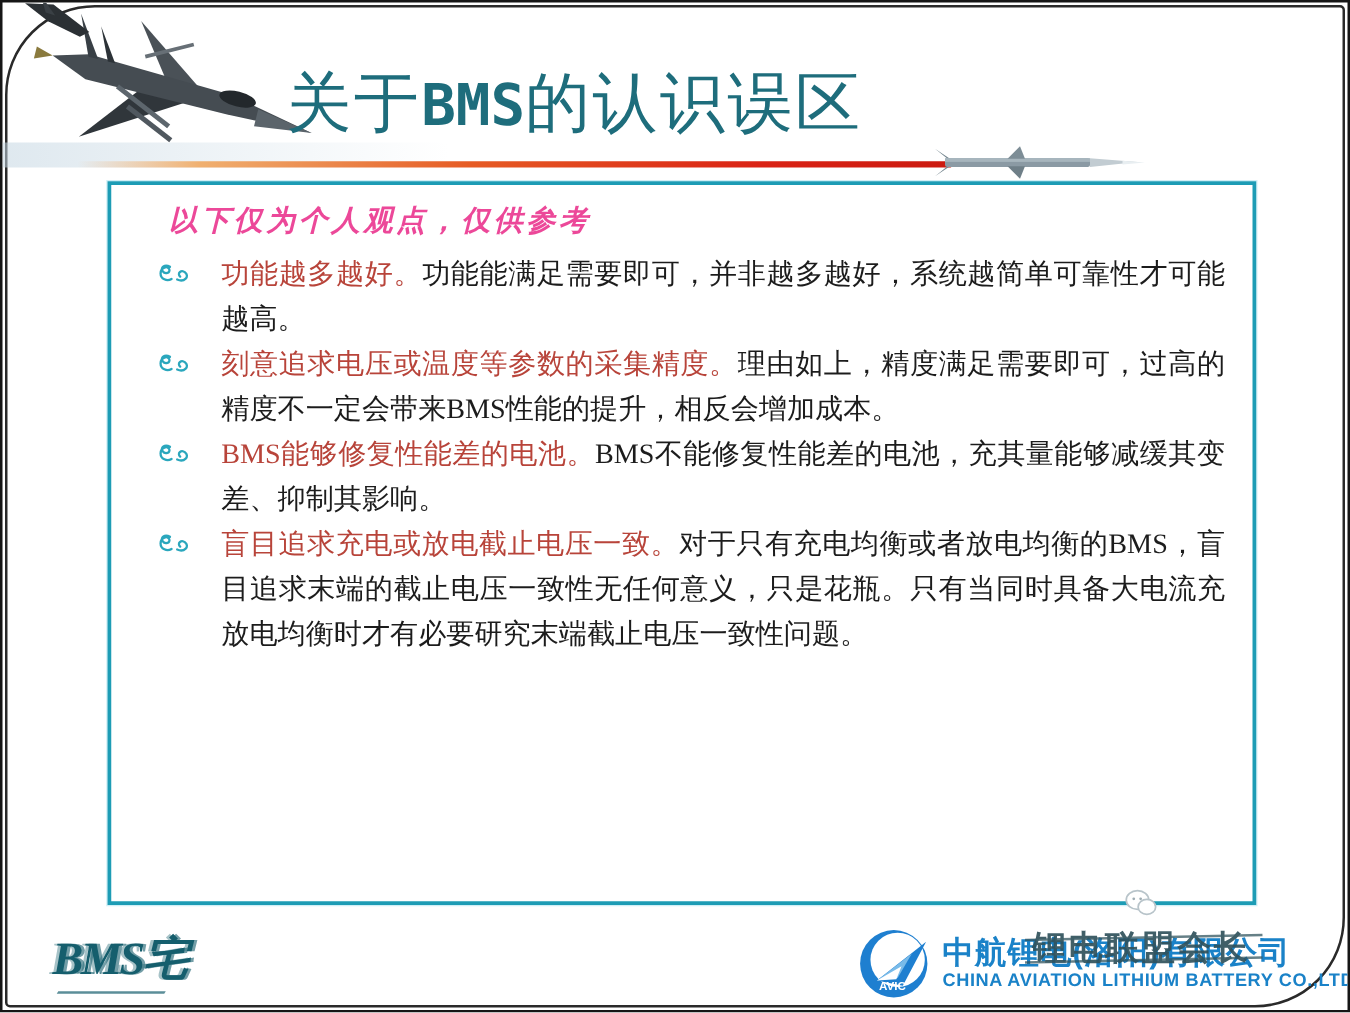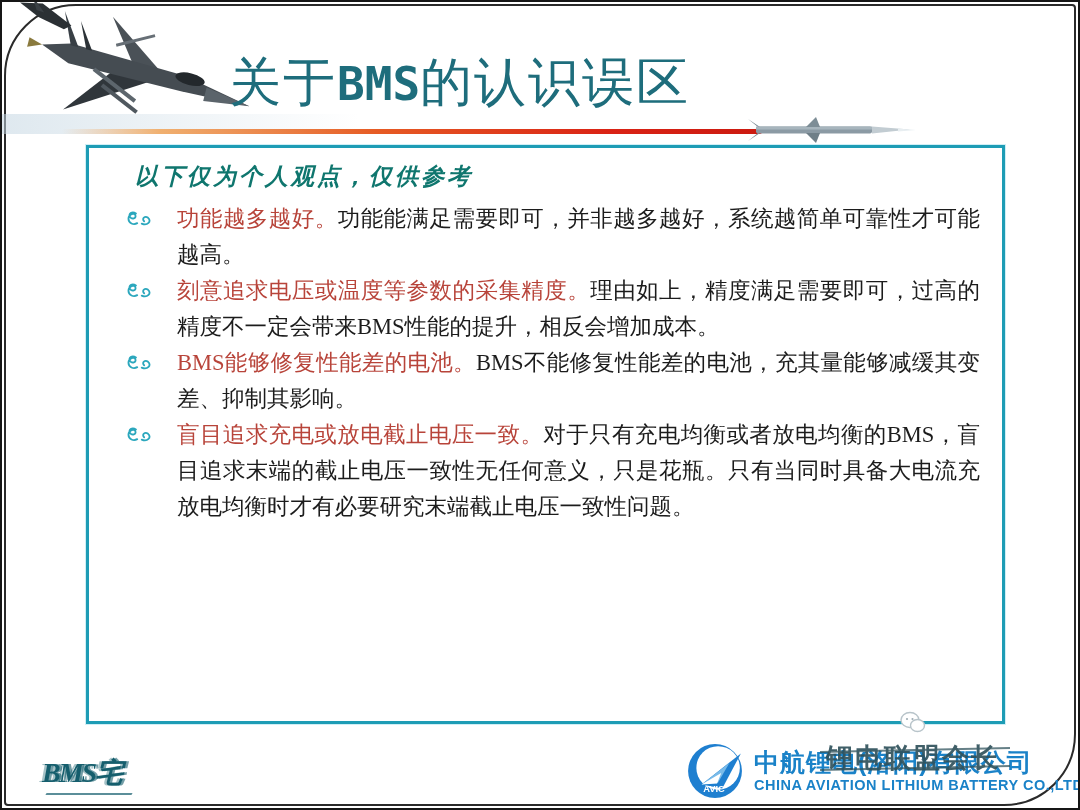--- a/index.html
+++ b/index.html
@@ -33,34 +33,34 @@
   .missile{position:absolute;left:746px;top:113px;width:168px;height:30px;}
   
   .box{
     position:absolute;left:84px;top:143px;width:919px;height:579px;
     box-sizing:border-box;border:3px solid #1d9cb5;
     box-shadow:0 0 0 1px rgba(120,210,228,.35);
     background:#fff;
   }
   .note{
     margin:13px 0 0 46px;font-size:23px;font-style:italic;font-weight:bold;
-    color:#0f766e;letter-spacing:3px;
+    color:#ec4899;letter-spacing:3px;
   }
   .list{margin:9px 0 0 0;padding:0 22px 0 36px;list-style:none;}
   .item{display:flex;align-items:flex-start;margin:0;}
   .bullet{flex:0 0 30px;margin-top:9px;}
   .itext{
     margin:0;padding-left:22px;font-size:22.5px;line-height:36px;
     color:#1c1c1c;text-align:justify;
   }
   .lead{color:#b8443a;}
   
   .bms-logo{
     position:absolute;left:40px;bottom:16px;
-    font-size:28px;font-style:italic;font-weight:bold;color:#155e6d;
+    font-size:37px;font-style:italic;font-weight:bold;color:#155e6d;
     letter-spacing:-2px;
     text-shadow:2.5px 0 0 rgba(21,94,109,.6),-2.5px 0 0 rgba(21,94,109,.38);
   }
   .bms-logo::after{
     content:"";position:absolute;left:4px;bottom:-3px;width:86px;height:2px;
     background:#155e6d;transform:skewX(-30deg);opacity:.7;
   }
   .footer-right{
     position:absolute;left:684px;bottom:8px;display:flex;align-items:center;gap:10px;
   }

